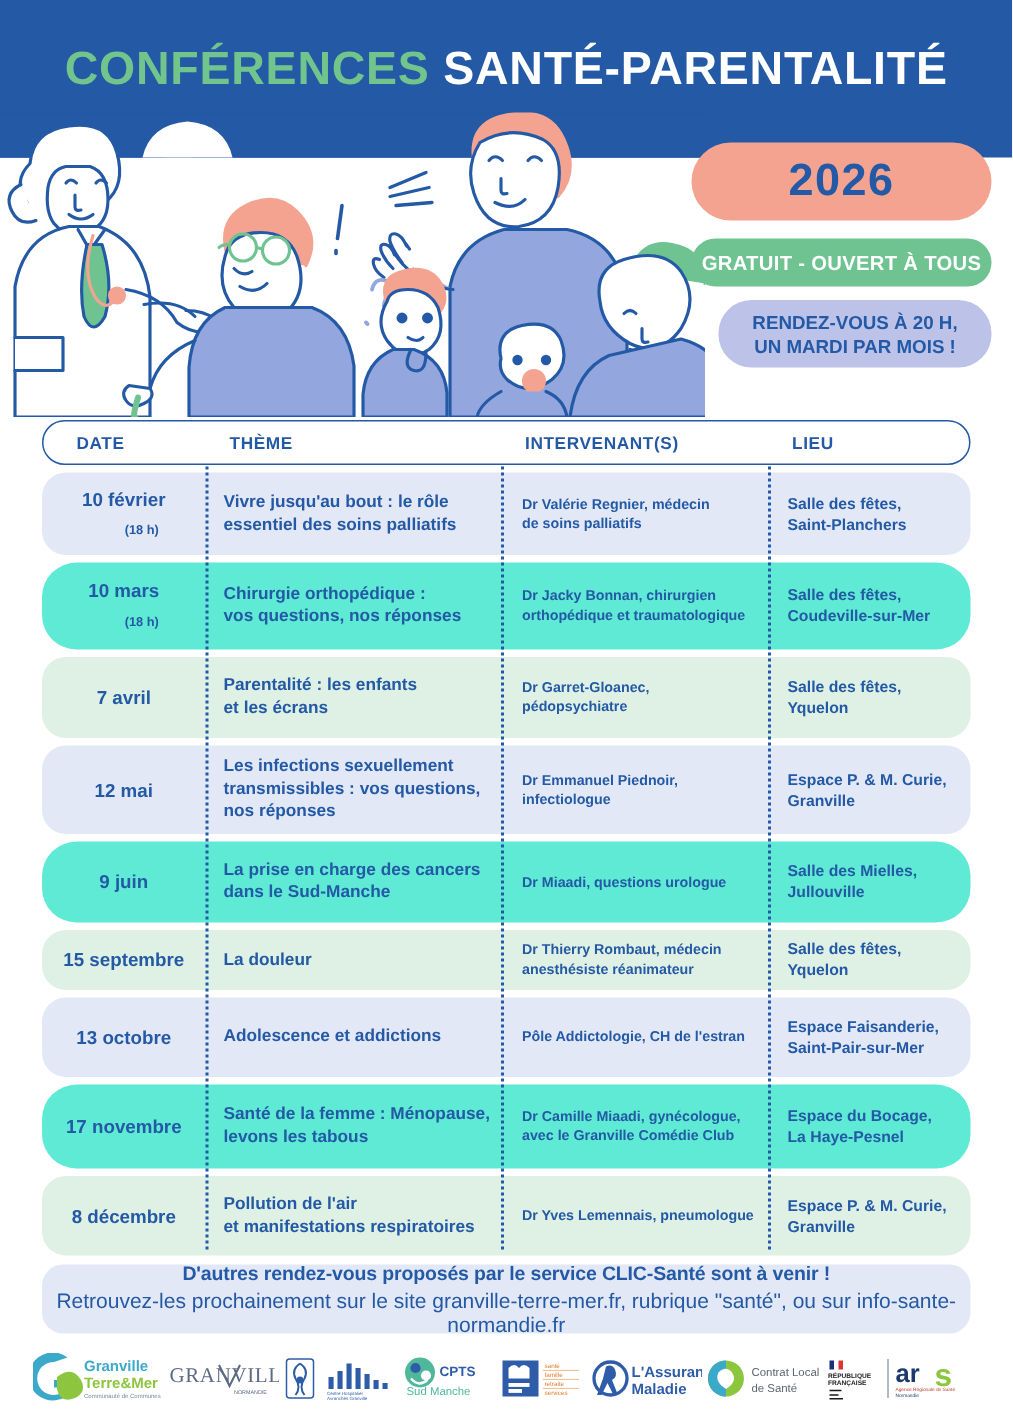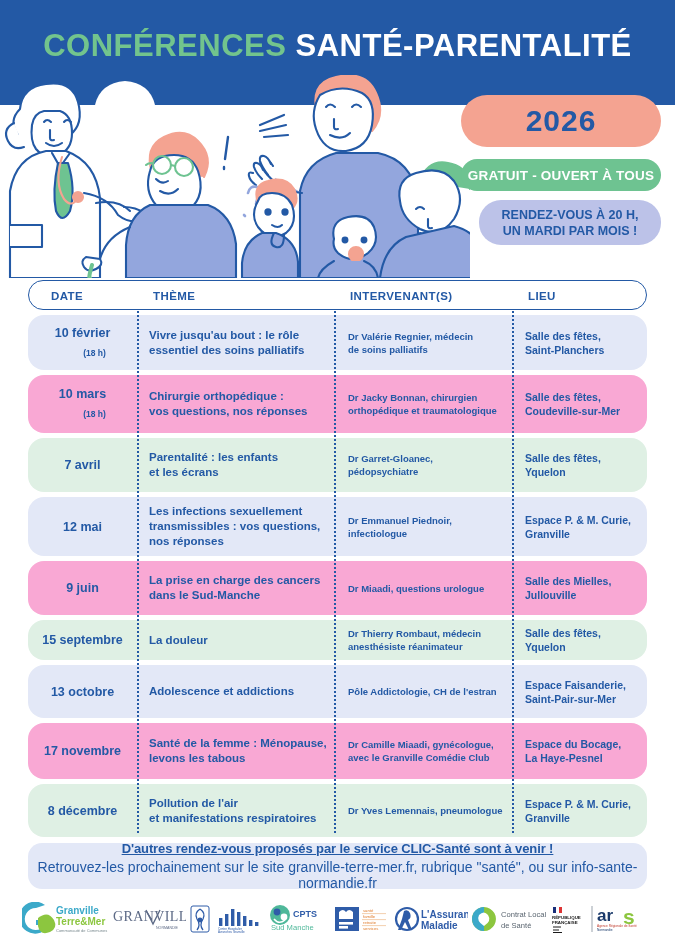--- a/index.html
+++ b/index.html
@@ -145,21 +145,21 @@
 
   .row {
     position: relative;
     border-radius: 16px;
     margin-bottom: 5px;
     display: flex;
     align-items: center;
     overflow: visible;
   }
   .row.blue  { background: #e3e8f7; }
-  .row.pink  { background: #f9a8d4; }
+  .row.pink  { background: #5eead4; border-radius: 23px; }
   .row.green { background: #dff0e4; }
 
   .cell {
     position: absolute;
     color: #2b4a9b;
     line-height: 14px;
   }
   .c-date {
     left: 0; width: 109px;
     text-align: center;
@@ -208,21 +208,20 @@
     flex-direction: column;
     align-items: center;
     justify-content: center;
     text-align: center;
   }
   .note-1 {
     color: #2359a5;
     font-size: 13px;
     font-weight: bold;
     letter-spacing: -0.1px;
-    text-decoration: underline;
   }
   .note-2 {
     color: #2359a5;
     font-size: 14px;
     margin-top: 3px;
   }
 
   
   .logos {
     position: absolute;

